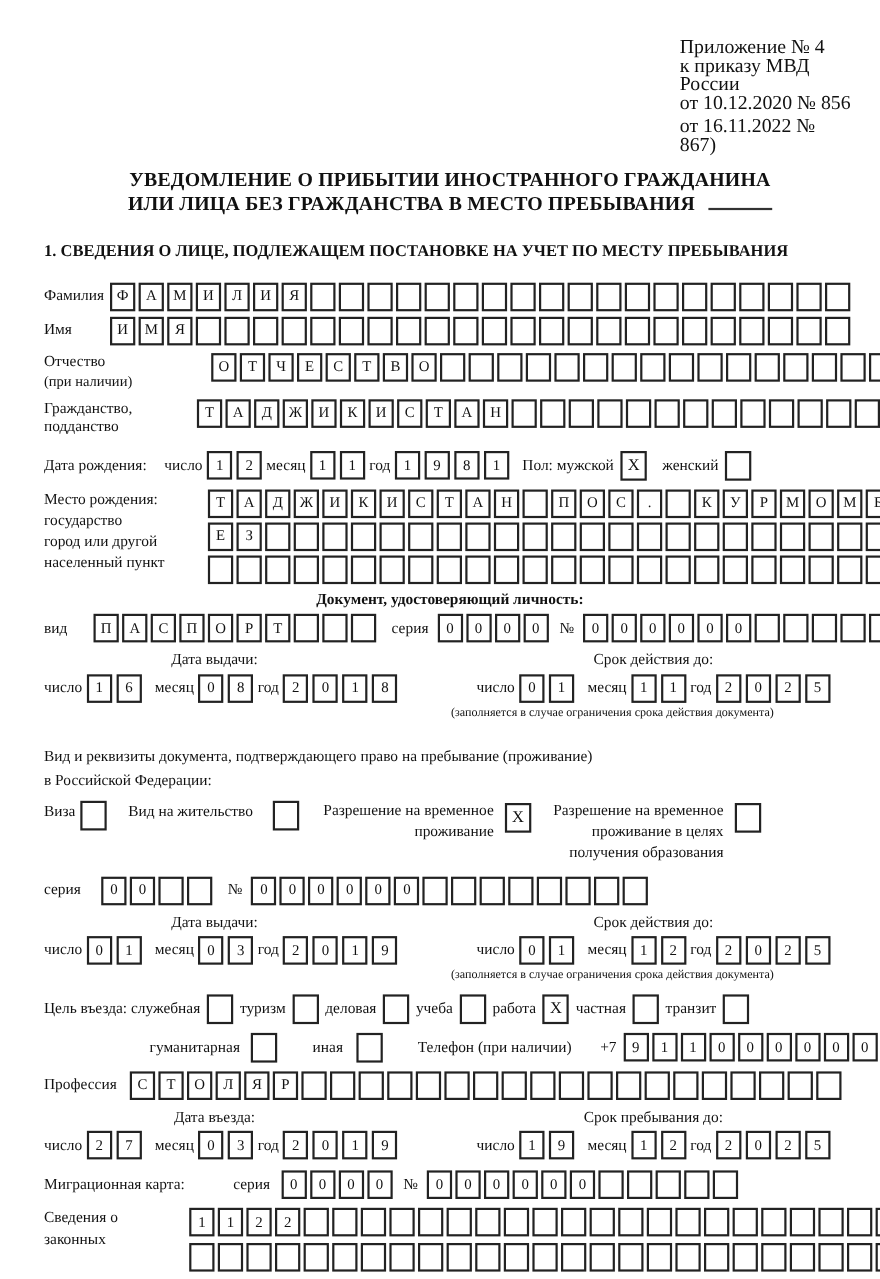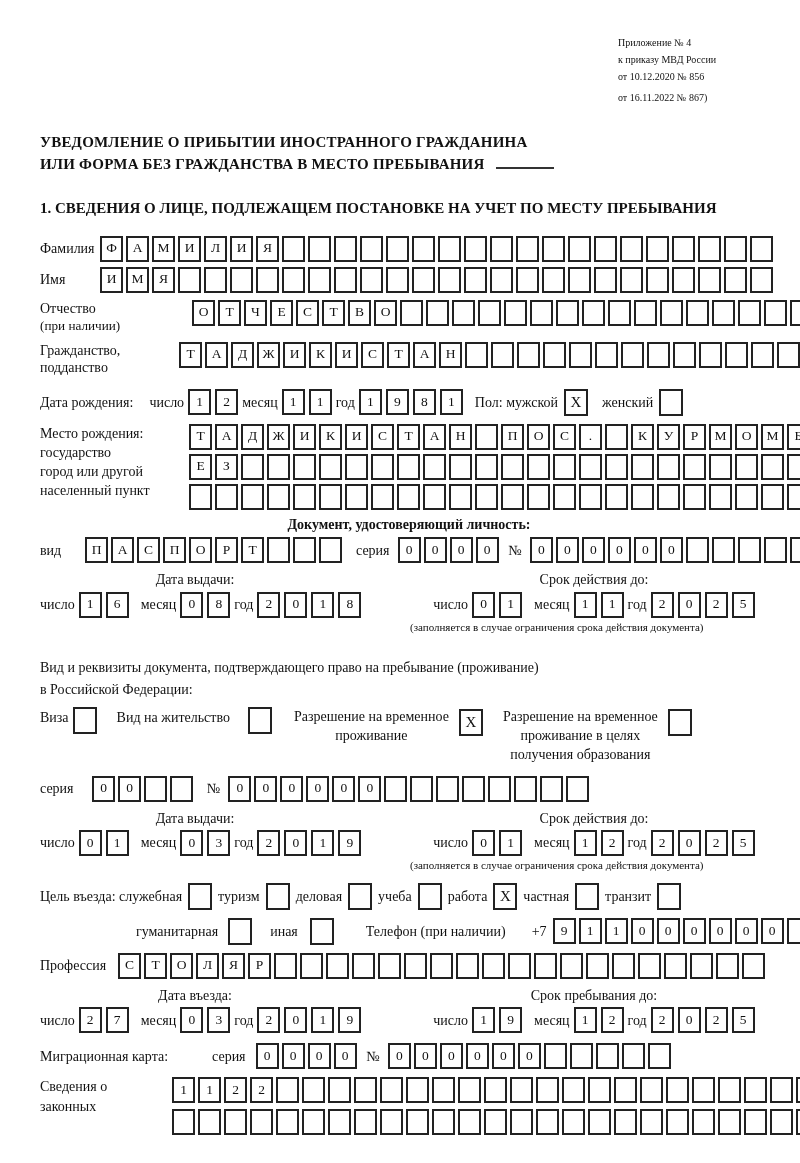--- a/index.html
+++ b/index.html
@@ -5,27 +5,27 @@
   * { margin:0; padding:0; box-sizing:border-box; }
   html,body { background:#ffffff; }
   body {
     width:800px; height:1163px; overflow:hidden;
     color:#111; font-family:"Liberation Serif","DejaVu Serif",serif;
     font-size:14px; line-height:1.25;
   }
   .page { padding:34px 22px 0 40px; }
 
   
-  .hdr { margin-left:578px; font-size:10px; line-height:17px; }
+  .hdr { margin-left:578px; font-size:18px; line-height:17px; }
   .hdr .gap { height:4px; }
   .forma { text-align:right; padding-right:34px; margin-top:14px;
            font-weight:bold; font-size:15px; }
 
-  .title { margin-top:25px; font-weight:bold;
-           font-size:15px; line-height:22px; letter-spacing:.2px; }
+  .title { text-align:center; margin-top:12px; font-weight:bold;
+           font-size:18px; line-height:22px; letter-spacing:.2px; }
   .blank-line { display:inline-block; width:58px; height:13px;
                 border-bottom:2.5px solid #333; margin-left:12px; }
 
   .sec1 { margin-top:24px; font-weight:bold; font-size:15px; white-space:nowrap; }
 
   
   .row { display:flex; align-items:center; margin-top:5px; }
   .row.top { align-items:flex-start;gap:39px; }
   .lbl { flex:0 0 auto; }
   .lbl-col { flex:0 0 auto; line-height:17.5px; }
@@ -48,21 +48,21 @@
   .dates-row { display:flex; margin-top:8px; }
   .dates-left { flex:0 0 370px; }
   .dates-right { flex:1 1 auto; }
   .dates-head { text-align:center; margin-bottom:3px; }
   .dates-head.l { padding-right:60px; }
   .note { font-size:11px; margin-top:3px; white-space:nowrap; }
 
   .para { margin-top:22px; line-height:22px; }
 
   .doc-type-row { display:flex; align-items:flex-start; margin-top:6px; }
-  .ct { text-align:center; line-height:19px; }
+  .ct { text-align:right; line-height:19px; }
   .cb-after { margin-left:10px; margin-top:2px; }
 
   .purpose-row { display:flex; align-items:center; gap:6px; margin-top:10px; white-space:nowrap; }
   .hum-row { display:flex; align-items:center; margin-top:8px; margin-left:96px; white-space:nowrap; }
 </style>
 </head>
 <body>
 
 <div class="page">
 
@@ -70,21 +70,21 @@
     <div>Приложение № 4</div>
     <div>к приказу МВД России</div>
     <div>от 10.12.2020 № 856</div>
     <div class="gap"></div>
     <div>от 16.11.2022 № 867)</div>
   </div>
 
 
   <div class="title">
     <div>УВЕДОМЛЕНИЕ О ПРИБЫТИИ ИНОСТРАННОГО ГРАЖДАНИНА</div>
-    <div><span>ИЛИ ФОРМА БЕЗ ГРАЖДАНСТВА В МЕСТО ПРЕБЫВАНИЯ</span><span class="blank-line"></span></div>
+    <div><span>ИЛИ ЛИЦА БЕЗ ГРАЖДАНСТВА В МЕСТО ПРЕБЫВАНИЯ</span><span class="blank-line"></span></div>
   </div>
 
   <div class="sec1">1. СВЕДЕНИЯ О ЛИЦЕ, ПОДЛЕЖАЩЕМ ПОСТАНОВКЕ НА УЧЕТ ПО МЕСТУ ПРЕБЫВАНИЯ</div>
 
   <div class="row" style="margin-top:18px">
     <span class="lbl" style="width:60px">Фамилия</span>
     <span class="cells">
         <span class="cell">Ф</span>
         <span class="cell">А</span>
         <span class="cell">М</span>
@@ -530,21 +530,21 @@
     <span class="checkbox">X</span>
     <span>частная</span>
     <span class="checkbox"></span>
     <span>транзит</span>
     <span class="checkbox"></span>
   </div>
 
   <div class="hum-row">
     <span>гуманитарная</span>
     <span class="checkbox" style="margin-left:10px"></span>
-    <span style="margin-left:18px">иная</span>
+    <span style="margin-left:32px">иная</span>
     <span class="checkbox" style="margin-left:12px"></span>
     <span style="margin-left:32px">Телефон (при наличии)</span>
     <span style="margin-left:26px">+7</span>
     <span class="cells" style="margin-left:6px">
         <span class="cell">9</span>
         <span class="cell">1</span>
         <span class="cell">1</span>
         <span class="cell">0</span>
         <span class="cell">0</span>
         <span class="cell">0</span>

